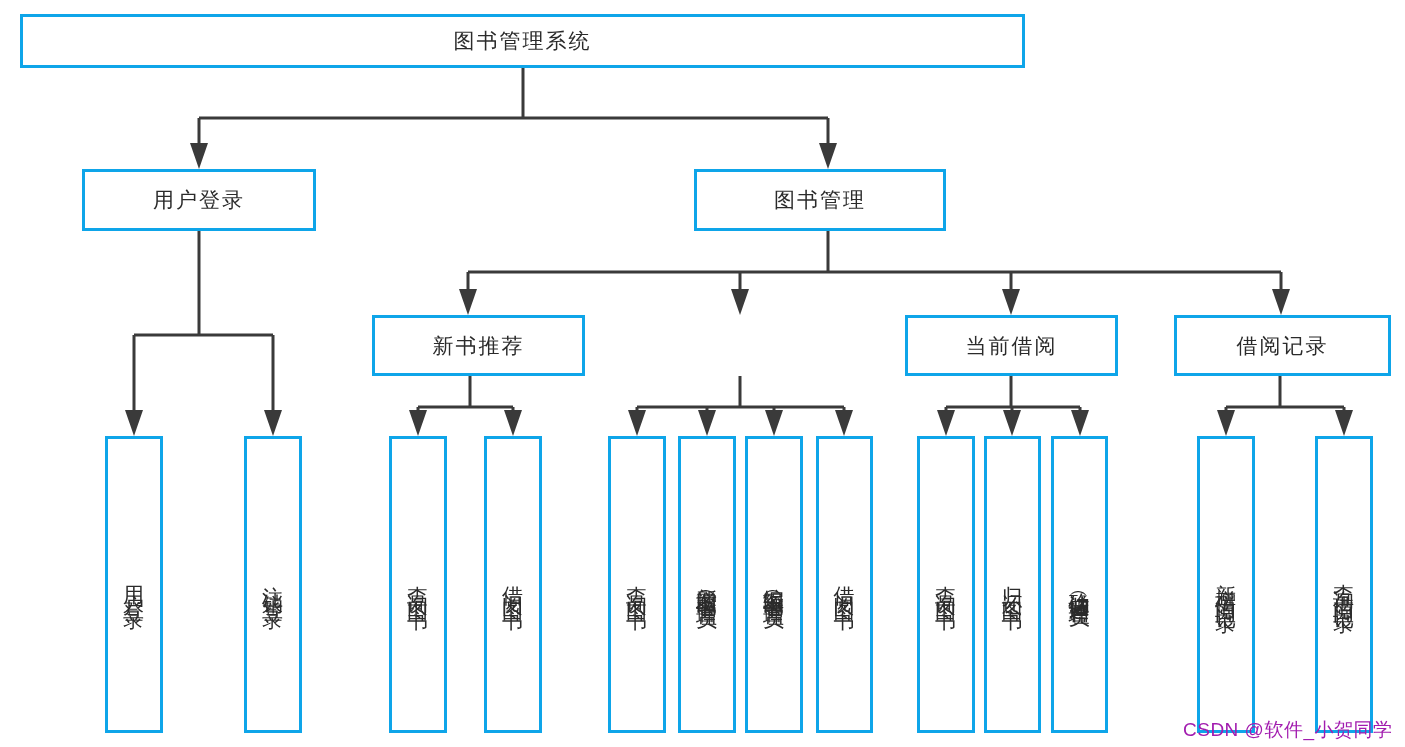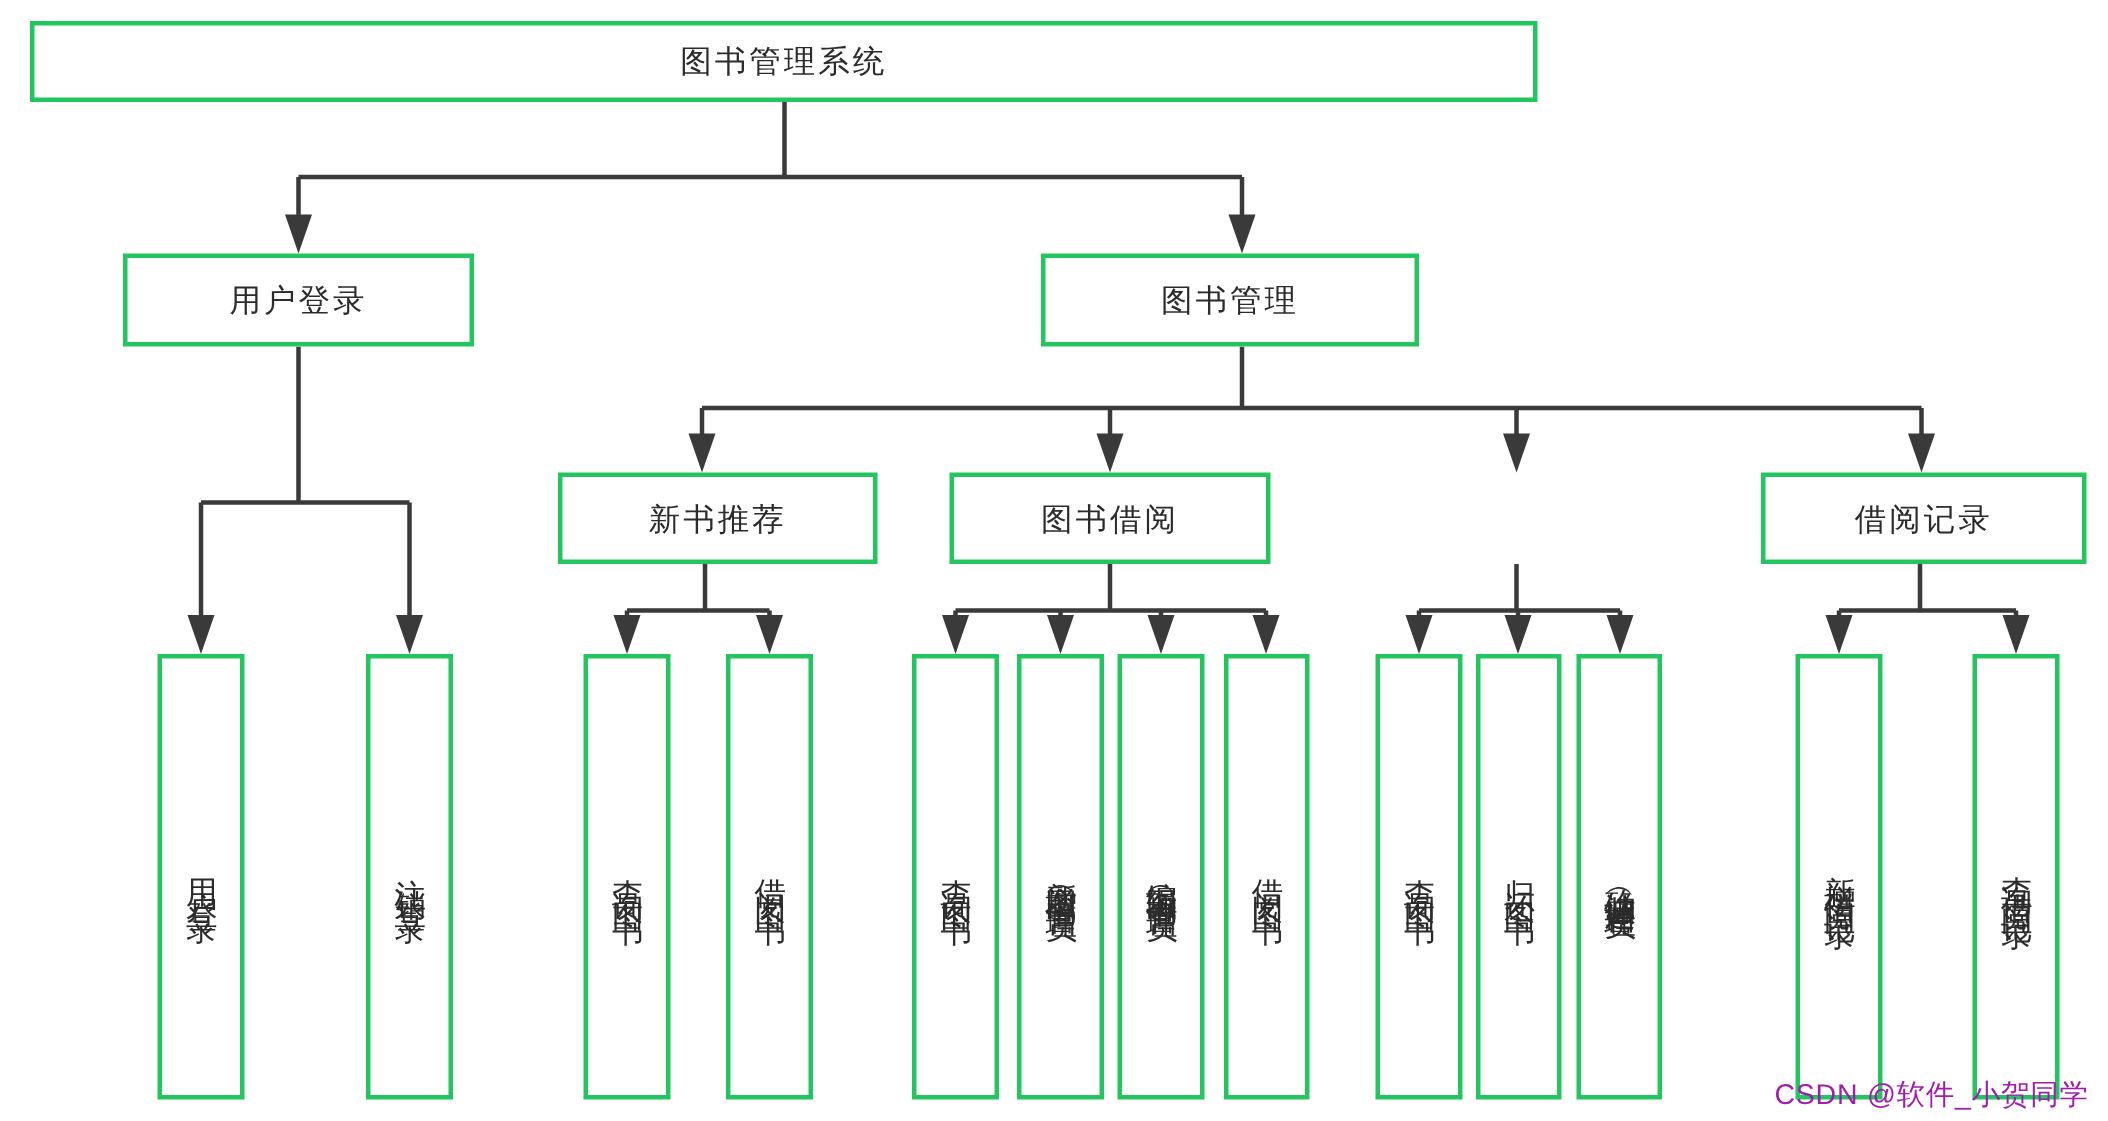--- a/index.html
+++ b/index.html
@@ -7,21 +7,21 @@
     position:relative;
     width:1405px; height:747px;
     background:#ffffff;
     font-family:"Liberation Sans", sans-serif;
     overflow:hidden;
   }
   .wires { position:absolute; left:0; top:0; width:1405px; height:747px; }
   .node {
     position:absolute;
     box-sizing:border-box;
-    border:3px solid #22c55e;
+    border:3px solid #0ea5e9;
     background:#ffffff;
     display:flex; align-items:center; justify-content:center;
     color:#2b2b2b;
   }
   .node.h { font-size:21px; letter-spacing:2px; }
   .node.v {
     writing-mode:vertical-rl;
     font-size:21px;
     letter-spacing:8px;
     line-height:1.1;
@@ -88,21 +88,21 @@
       <polygon points="1335,410 1353,410 1344,436"></polygon>
     </g>
   </svg>
 
   <div class="node h" style="left:20px; top:14px; width:1005px; height:54px;">图书管理系统</div>
 
   <div class="node h" style="left:82px; top:169px; width:234px; height:62px;">用户登录</div>
   <div class="node h" style="left:694px; top:169px; width:252px; height:62px;">图书管理</div>
 
   <div class="node h" style="left:372px; top:315px; width:213px; height:61px;">新书推荐</div>
-  <div class="node h" style="left:633px; top:315px; width:214px; height:61px;">图书借阅</div>
+  <div class="node h" style="left:905px; top:315px; width:213px; height:61px;">当前借阅</div>
   <div class="node h" style="left:1174px; top:315px; width:217px; height:61px;">借阅记录</div>
 
   <div class="node v" style="left:105px; top:436px; width:58px; height:297px;">用户登录</div>
   <div class="node v" style="left:244px; top:436px; width:58px; height:297px;">注销登录</div>
 
   <div class="node v" style="left:389px; top:436px; width:58px; height:297px;">查询图书</div>
   <div class="node v" style="left:484px; top:436px; width:58px; height:297px;">借阅图书</div>
 
   <div class="node v" style="left:608px; top:436px; width:58px; height:297px;">查询图书</div>
   <div class="node v" style="left:678px; top:436px; width:58px; height:297px; letter-spacing:3px;">新增图书（管理员）</div>

